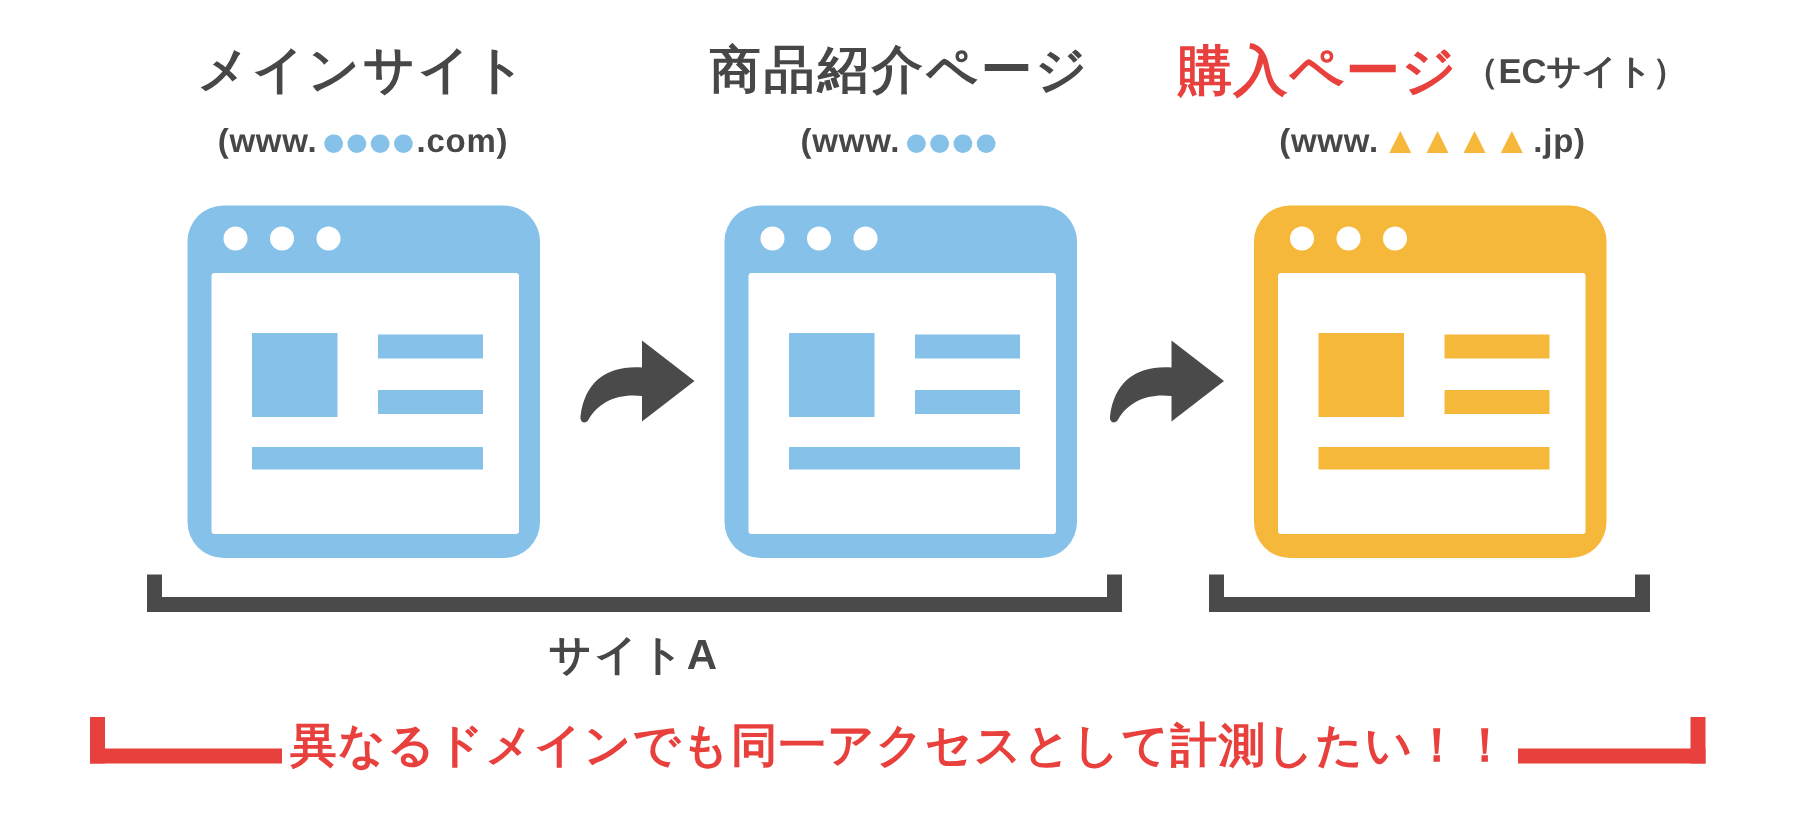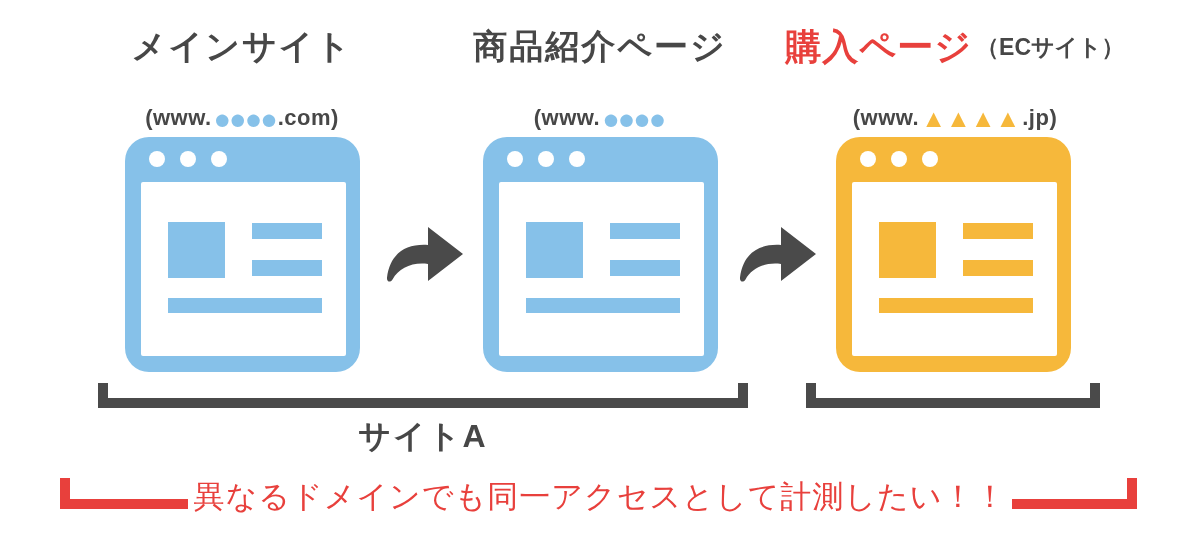--- a/index.html
+++ b/index.html
@@ -22,21 +22,20 @@
   .title-2 { left: 415px; width: 370px; }
   .title-3 { left: 770px; width: 370px; letter-spacing: 1px; }
   .title-red { color: #E8403C; font-size: 36px; }
   .title-annotation { color: #474747; font-size: 23px; margin-left: 4px; letter-spacing: 0; }
 
   .col-url {
     position: absolute; top: 76px; height: 36px;
     display: flex; align-items: center; justify-content: center;
     font-size: 22px; font-weight: bold; color: #474747; letter-spacing: 0.5px;
     white-space: nowrap;
-    margin-top: 24px;
   }
   .url-1 { left: 62px;  width: 360px; }
   .url-2 { left: 415px; width: 370px; }
   .url-3 { left: 770px; width: 370px; }
   .dots-glyphs {
     font-size: 29px; line-height: 1; letter-spacing: -2px;
     position: relative; top: 1px; margin: 0 2px;
   }
   .blue-dots { color: #86C1E9; }
   .tri-glyphs {
@@ -80,42 +79,42 @@
     position: absolute; top: 383px; height: 25px;
     border-left: 10px solid #4A4A4A;
     border-right: 10px solid #4A4A4A;
     border-bottom: 10px solid #4A4A4A;
   }
   .bracket-a { left: 98px;  width: 650px; }
   .bracket-b { left: 806px; width: 294px; }
   .group-label {
     position: absolute; top: 417px; height: 40px;
     display: flex; align-items: center; justify-content: center;
-    font-size: 32px; font-weight: bold; color: #474747; letter-spacing: 2px;
+    font-size: 28px; font-weight: bold; color: #474747; letter-spacing: 2px;
     white-space: nowrap;
   }
   .label-a { left: 273px; width: 300px; }
   .label-b { left: 803px; width: 300px; }
 
   
   .callout-corner { position: absolute; top: 478px; height: 31px; }
   .callout-left {
     left: 60px; width: 128px;
     border-left: 10px solid #E8403C;
     border-bottom: 10px solid #E8403C;
   }
   .callout-right {
     left: 1012px; width: 125px;
     border-right: 10px solid #E8403C;
     border-bottom: 10px solid #E8403C;
   }
   .callout-text {
     position: absolute; left: 0; top: 478px; width: 1200px; height: 38px;
     display: flex; align-items: center; justify-content: center;
-    font-size: 31px; font-weight: normal; color: #E8403C; letter-spacing: 1px;
+    font-size: 31px; font-weight: bold; color: #E8403C; letter-spacing: 1px;
     white-space: nowrap;
   }
 </style>
 </head>
 <body>
 
 <div class="stage">
 
   <div class="col-title title-1">
     <span>メインサイト</span>

